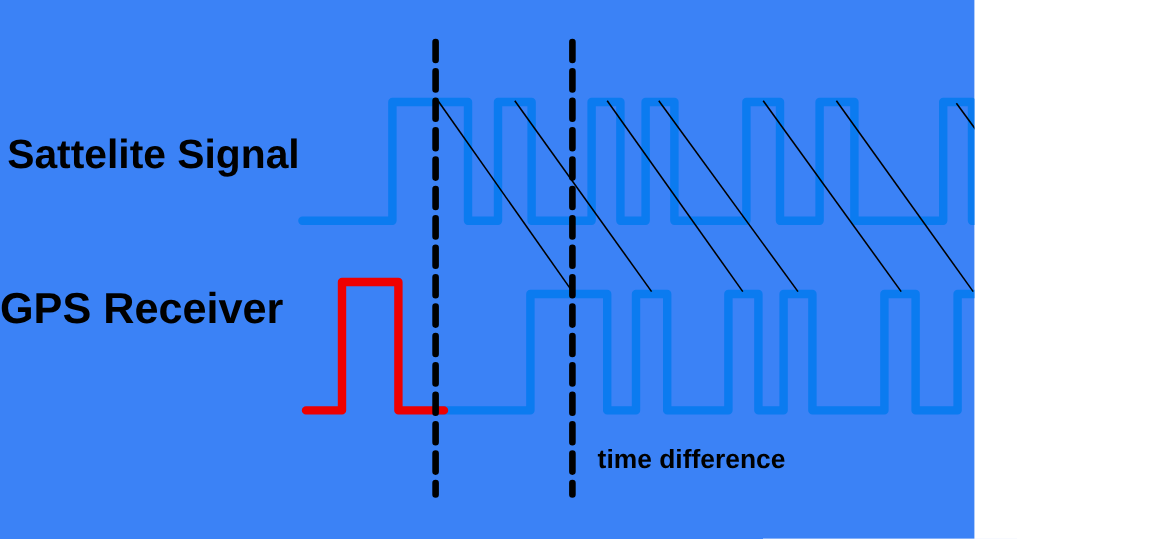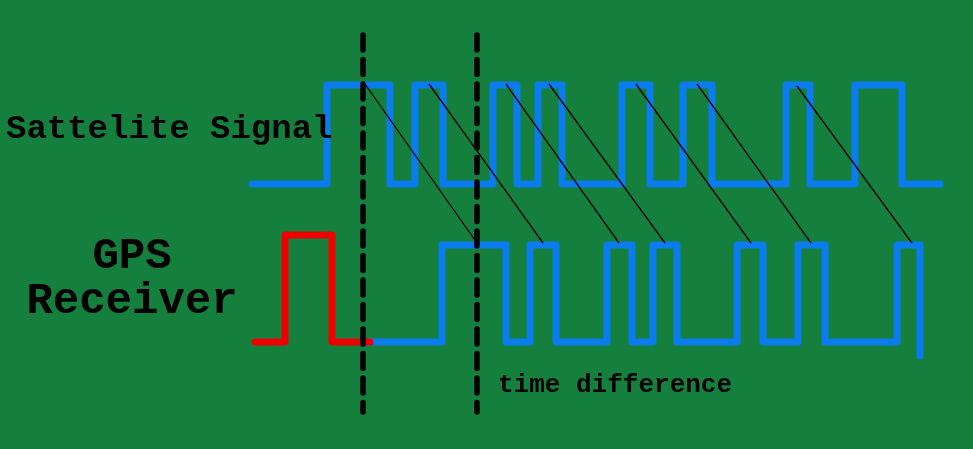--- a/index.html
+++ b/index.html
@@ -1,51 +1,50 @@
 <!DOCTYPE html>
 <html><head>
 <meta charset="utf-8">
 <style>
   html, body { margin: 0; padding: 0; background: #ffffff; }
   .stage {
     position: relative;
-    width: 973px;
+    width: 812px;
     height: 449px;
-    background: #15803d;
+    background: #3b82f6;
     overflow: hidden;
-    font-family: Liberation Mono, monospace;
+    font-family: Liberation Sans, sans-serif;
   }
   svg.diagram {
     position: absolute;
     left: 0; top: 0;
   }
   .label {
     position: absolute;
     font-weight: bold;
     color: #000000;
     white-space: nowrap;
   }
   .label-satellite {
     left: 6px;
     top: 110px;
     font-size: 34px;
   }
   .label-receiver {
     left: 0px;
     top: 234px;
     width: 264px;
-    text-align: center;
-    font-size: 44px;
+    font-size: 36px;
     line-height: 45px;
     white-space: normal;
   }
   .label-timediff {
     left: 498px;
     top: 370px;
-    font-size: 26px;
+    font-size: 22px;
   }
 </style>
 </head>
 <body>
 
 <div class="stage">
   <svg id="diagram-svg" class="diagram" width="973" height="449" viewBox="0 0 973 449">
       <polyline points="252,184 327,184 327,85 390,85 390,184 415,184 415,85 443,85 443,184 493,184 493,85 517,85 517,184 538,184 538,85 562,85 562,184 622,184 622,85 650,85 650,184 683,184 683,85 712,85 712,184 786,184 786,85 810,85 810,184 855,184 855,85 902,85 902,184 940,184" fill="none" stroke="#0b7bf0" stroke-width="7" stroke-linecap="round" stroke-linejoin="round"></polyline>
       <polyline points="366,342 442,342 442,245 506,245 506,342 530,342 530,245 556,245 556,342 607,342 607,245 632,245 632,342 653,342 653,245 677,245 677,342 737,342 737,245 763,245 763,342 798,342 798,245 825,245 825,342 897,342 897,245 920,245 920,356" fill="none" stroke="#0b7bf0" stroke-width="7" stroke-linecap="round" stroke-linejoin="round"></polyline>
       <polyline points="255,342 285,342 285,235 332,235 332,342 370,342" fill="none" stroke="#ee0000" stroke-width="7" stroke-linecap="round" stroke-linejoin="round"></polyline>

